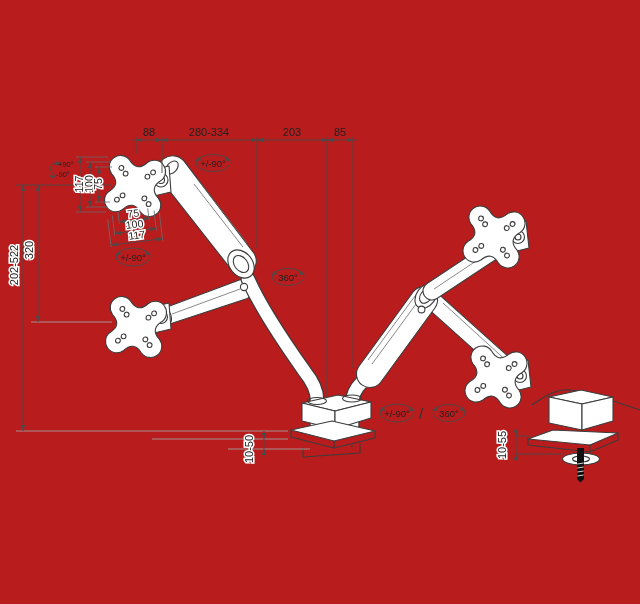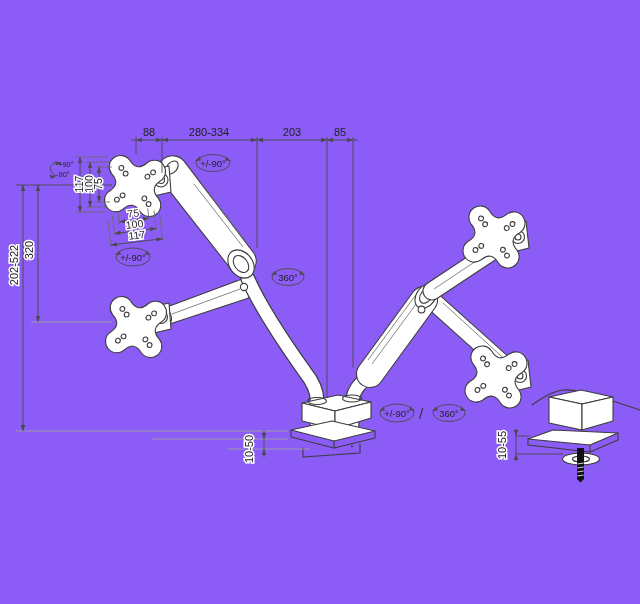--- a/index.html
+++ b/index.html
@@ -1,16 +1,16 @@
 <!DOCTYPE html>
 <html><head>
 <meta charset="utf-8">
 <style>
   html,body{margin:0;padding:0;background:#ffffff;}
-  #stage{position:relative;width:640px;height:604px;background:#8b5cf6;overflow:hidden;}
+  #stage{position:relative;width:640px;height:604px;background:#b91c1c;overflow:hidden;}
   svg{display:block;}
   .ln   {fill:none;stroke:#3c3c3c;stroke-width:1.1;stroke-linejoin:round;stroke-linecap:round;}
   .lnf  {fill:#ffffff;stroke:#3c3c3c;stroke-width:1.1;stroke-linejoin:round;}
   .thin {fill:none;stroke:#4a4a4a;stroke-width:0.9;stroke-linecap:butt;}
   .leader{fill:none;stroke:#9f9f9f;stroke-width:0.9;}
   .detail{fill:none;stroke:#6a6a6a;stroke-width:0.8;}
   .tube-o{fill:none;stroke:#3c3c3c;stroke-width:15;stroke-linecap:round;stroke-linejoin:round;}
   .tube-i{fill:none;stroke:#ffffff;stroke-width:12.6;stroke-linecap:round;stroke-linejoin:round;}
   .arr  {fill:#4a4a4a;stroke:none;}
   .dimtxt{font-family:"Liberation Sans",sans-serif;font-size:11px;fill:#222;}

